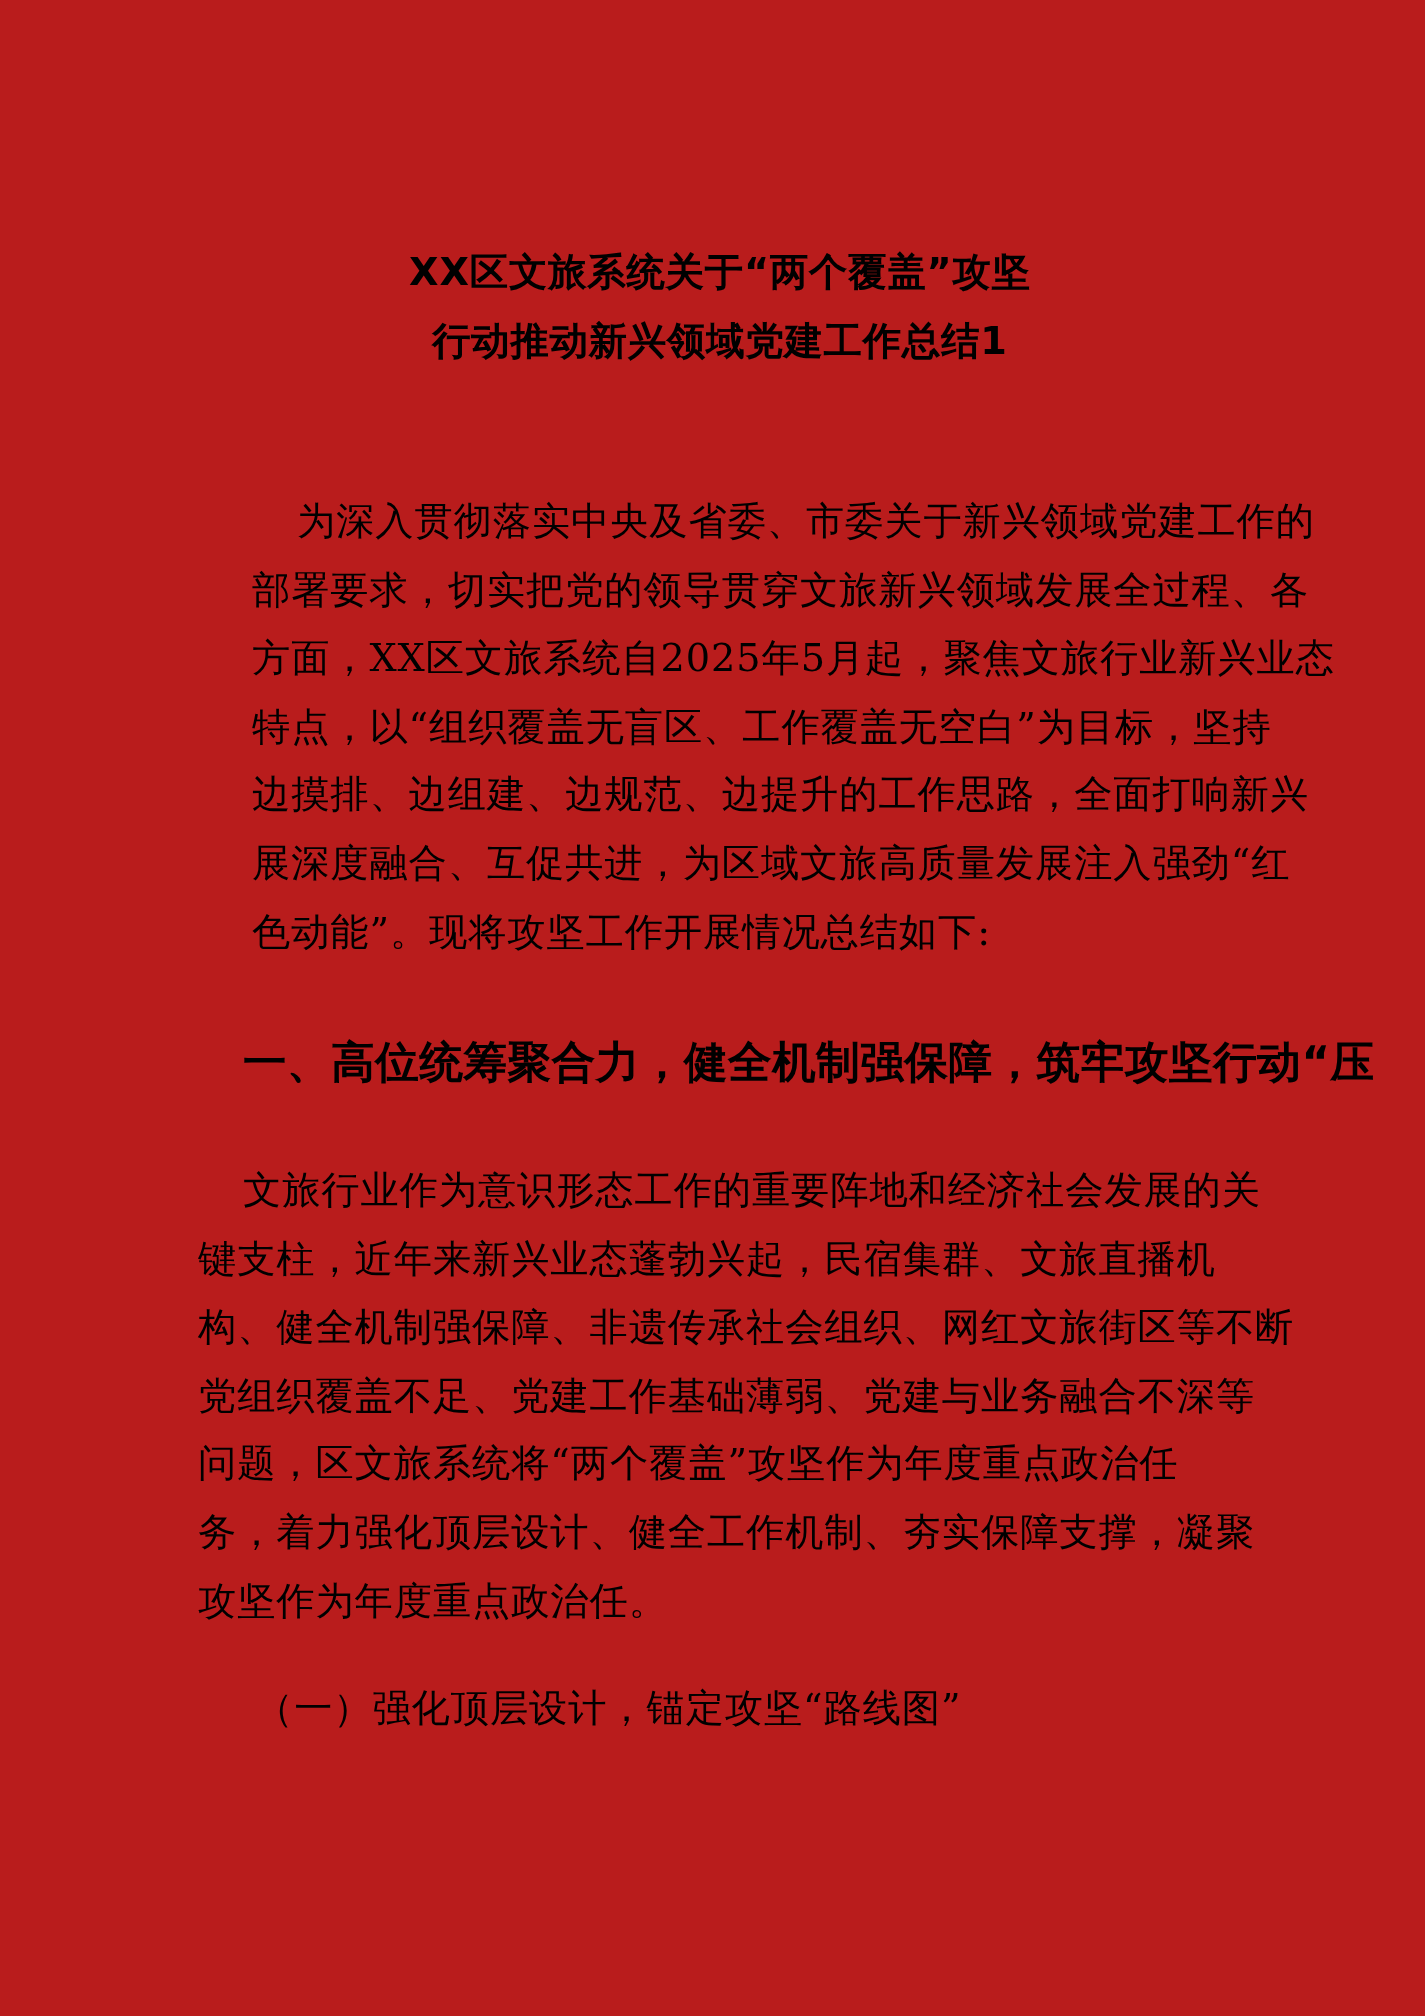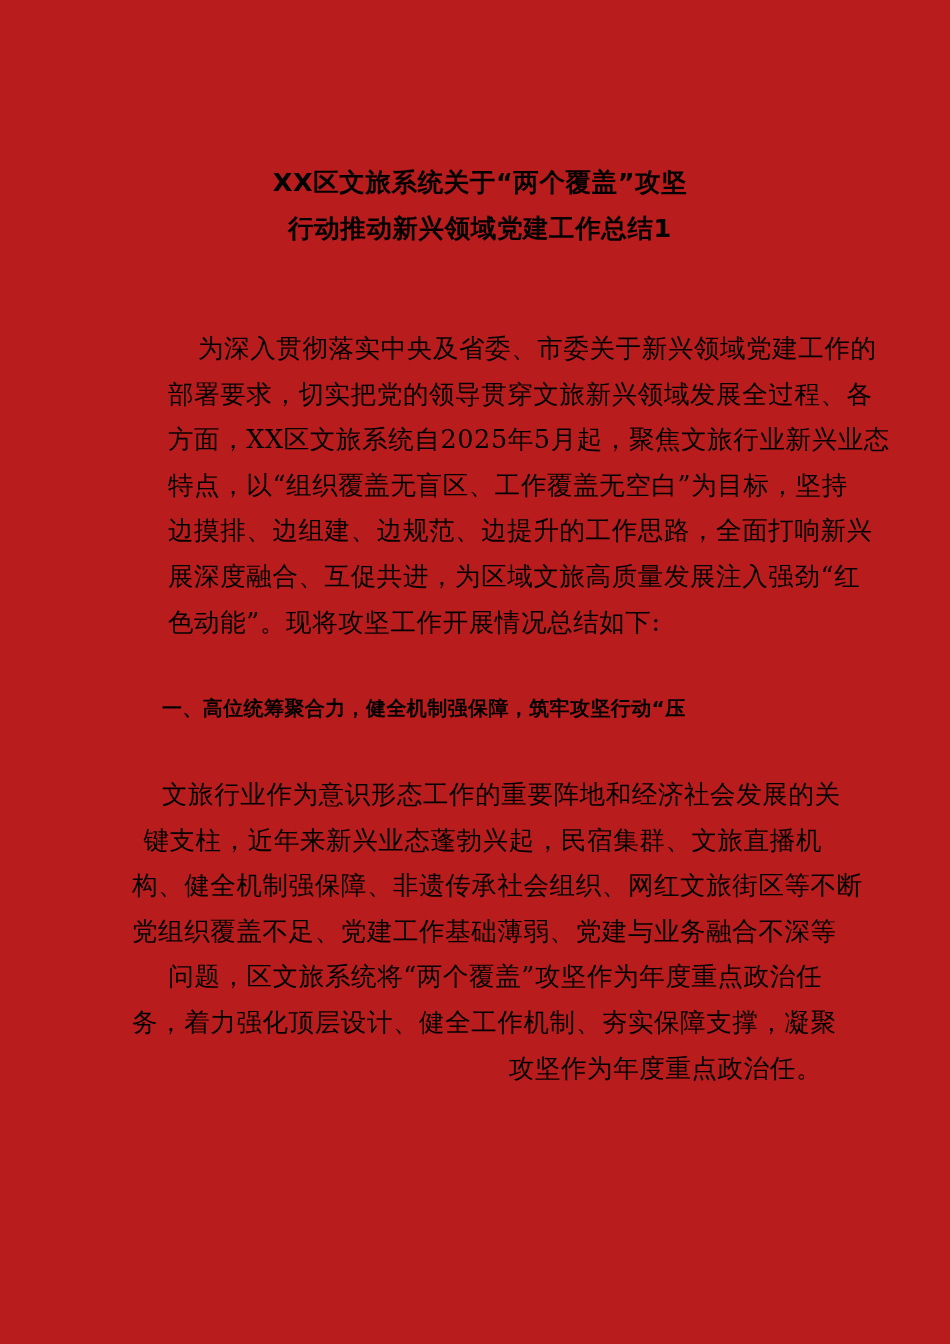--- a/index.html
+++ b/index.html
@@ -53,24 +53,24 @@
       line-height: 45.6px;
       letter-spacing: 0.6px;
     }
     .para-intro { top: 326px; margin-left: 36px; }
     .heading-1 {
       top: 686px;
     }
     .heading-1 .line {
       font-family: "DejaVu Sans", "Liberation Sans", sans-serif;
       font-weight: bold;
-      font-size: 20px;
+      font-size: 29px;
       letter-spacing: 0.4px;
     }
-    .para-1 { top: 772px; text-align: right; }
+    .para-1 { top: 772px; }
     .heading-1-1 { top: 1117px; }
     .indent { padding-left: 30px; }
     .indent-sub { padding-left: 38px; }
   </style>
 </head>
 <body>
 
 <div class="page">
 
   <h1 class="title">
@@ -95,14 +95,17 @@
   <div class="body-block para-1">
     <span class="line indent">文旅行业作为意识形态工作的重要阵地和经济社会发展的关</span>
     <span class="line">键支柱，近年来新兴业态蓬勃兴起，民宿集群、文旅直播机</span>
     <span class="line">构、健全机制强保障、非遗传承社会组织、网红文旅街区等不断</span>
     <span class="line">党组织覆盖不足、党建工作基础薄弱、党建与业务融合不深等</span>
     <span class="line">问题，区文旅系统将“两个覆盖”攻坚作为年度重点政治任</span>
     <span class="line">务，着力强化顶层设计、健全工作机制、夯实保障支撑，凝聚</span>
     <span class="line">攻坚作为年度重点政治任。</span>
   </div>
 
+  <div class="body-block heading-1-1">
+    <span class="line indent-sub">（一）强化顶层设计，锚定攻坚“路线图”</span>
+  </div>
 
 </div>
 
 </body></html>

